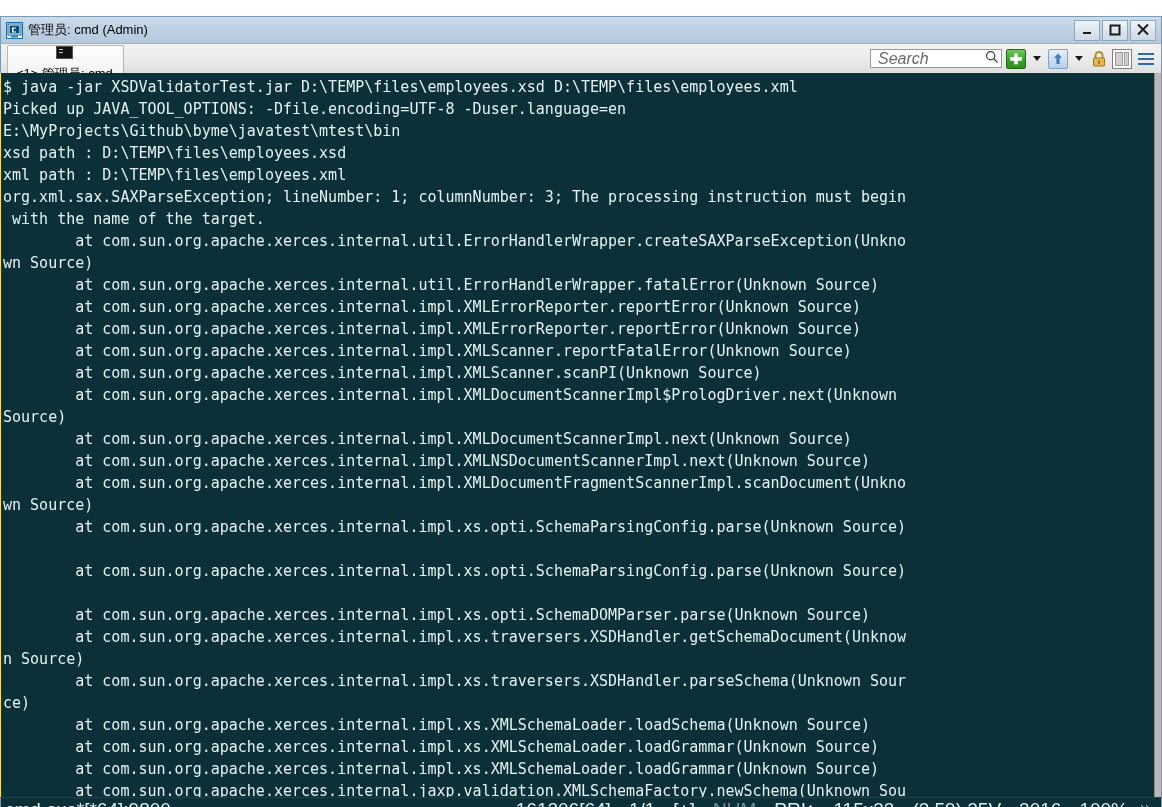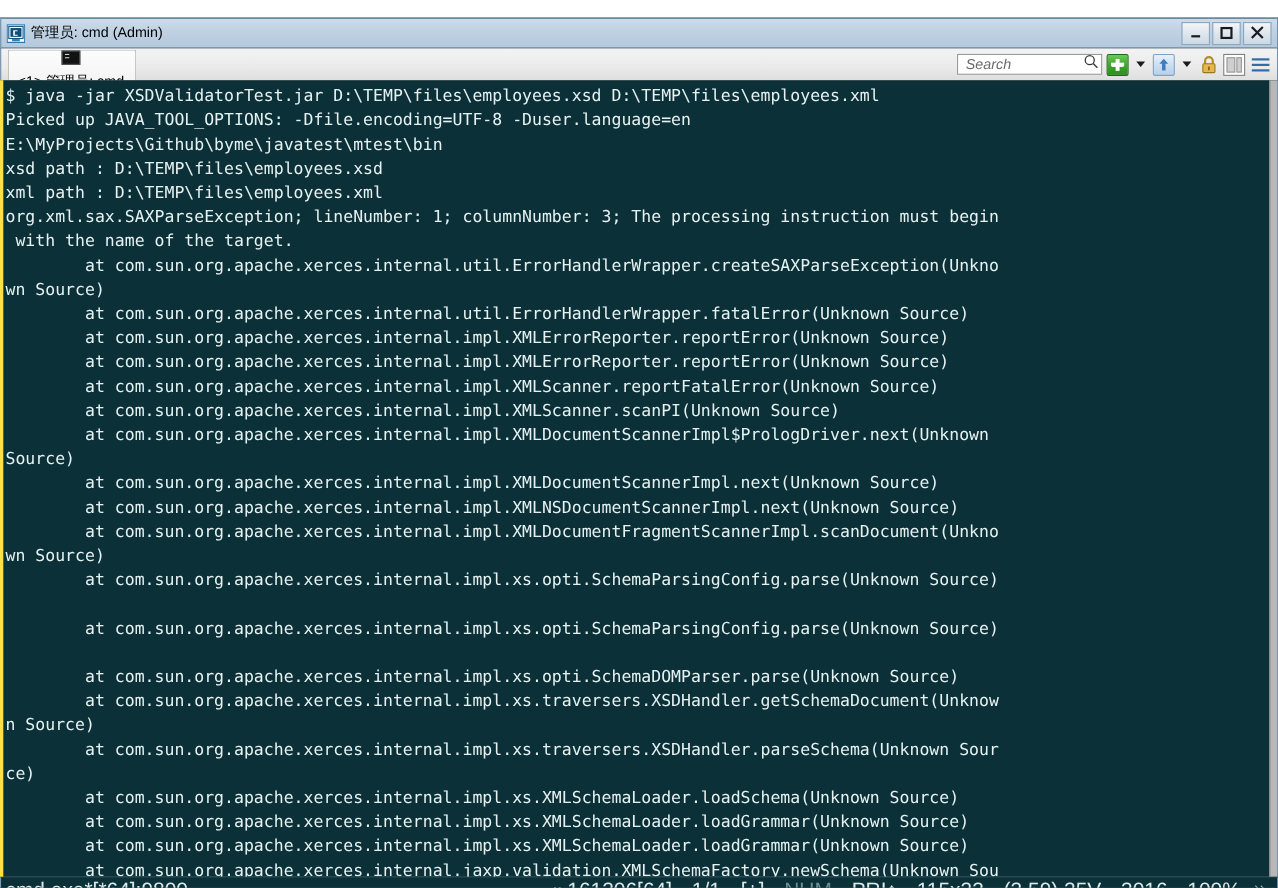--- a/index.html
+++ b/index.html
@@ -132,21 +132,21 @@
     border: 1px solid #9a9a9a;
     display: flex;
     align-items: center;
     padding: 0 2px 0 5px;
     box-sizing: border-box;
   }
   .search-box input {
     border: none;
     outline: none;
     width: 100%;
-    font-size: 13px;
+    font-size: 16px;
     font-style: italic;
     color: #555;
     font-family: "Liberation Sans", sans-serif;
     background: transparent;
   }
   .search-box input::placeholder { color: #6a6a6a; font-style: italic; }
   .magnifier { flex: none; margin-left: 2px; }
 
   .tb-green {
     width: 20px; height: 20px;
@@ -196,22 +196,22 @@
     display: flex; flex-direction: column; justify-content: center; gap: 3px;
     padding: 0 2px;
     box-sizing: border-box;
   }
   .tb-menu span { display: block; height: 2px; background: #2f6ca8; }
 
   
   .term-wrap {
     flex: 1;
     display: flex;
-    background: #737373;
-    border-left: 3px solid #fde047;
+    background: #c2410c;
+    border-left: 1px solid #fde047;
     border-right: 1px solid #7a9ab5;
     overflow: hidden;
     position: relative;
   }
   .terminal {
     flex: 1;
     background: #0c3038;
     color: #e6f2f2;
     font-family: "DejaVu Sans Mono", monospace;
     font-size: 15px;

